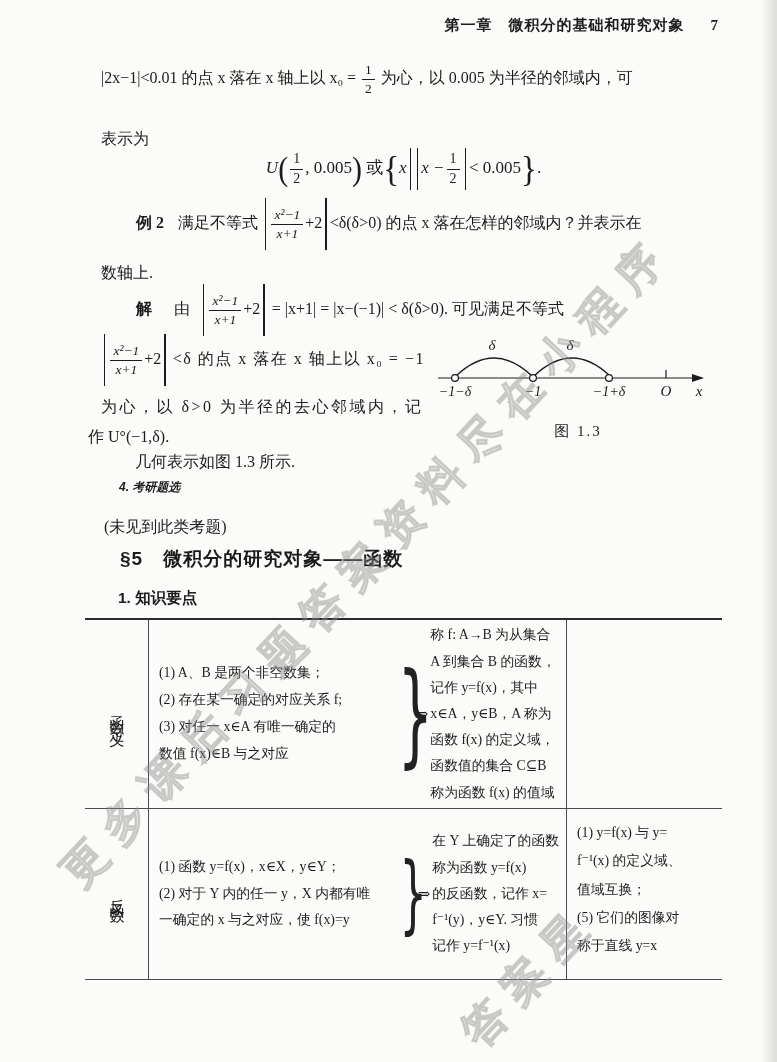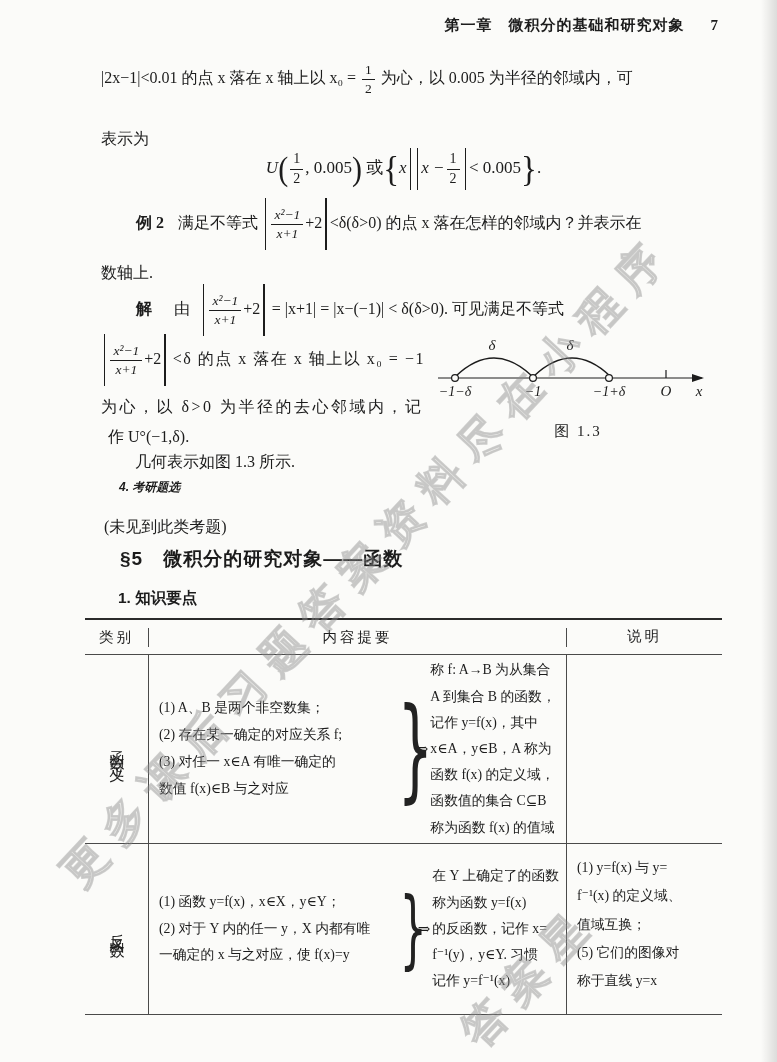--- a/index.html
+++ b/index.html
@@ -91,21 +91,21 @@
     <span style="margin-left:18px;margin-right:6px;">由</span>
     <span class="tb tb54"></span><span class="frac"><span class="num">x²−1</span><span class="den">x+1</span></span><span>+2</span><span class="tb tb54"></span>
     <span>= |x+1| = |x−(−1)| &lt; δ(δ&gt;0). 可见满足不等式</span>
   </div>
 
   <div class="abs body-text nowrap" style="left:85px;top:334px;">
     <span class="tb tb54"></span><span class="frac"><span class="num">x²−1</span><span class="den">x+1</span></span><span>+2</span><span class="tb tb54"></span>
     <span style="letter-spacing:1.5px;">&lt;δ 的点 x 落在 x 轴上以 x₀ = −1</span>
   </div>
   <div class="abs body-text" style="left:85px;top:392px;letter-spacing:2.5px;">为心，以 δ&gt;0 为半径的去心邻域内，记</div>
-  <div class="abs body-text" style="left:92px;top:422px;">作 U°(−1,δ).</div>
+  <div class="abs body-text" style="left:72px;top:422px;">作 U°(−1,δ).</div>
 
   <div class="abs figwrap">
     <svg width="284" height="72" viewBox="0 0 284 72">
       <line x1="2" y1="44" x2="266" y2="44" stroke="#1c1c1c" stroke-width="1"></line>
       <polygon points="268,44 256,40 256,48" fill="#1c1c1c"></polygon>
       <path d="M 20 42 Q 58 6 96 42" fill="none" stroke="#1c1c1c" stroke-width="1.4"></path>
       <path d="M 98 42 Q 136 6 174 42" fill="none" stroke="#1c1c1c" stroke-width="1.4"></path>
       <circle cx="19" cy="44" r="3.4" fill="#fbfbf9" stroke="#1c1c1c" stroke-width="1.2"></circle>
       <circle cx="97" cy="44" r="3.4" fill="#fbfbf9" stroke="#1c1c1c" stroke-width="1.2"></circle>
       <circle cx="173" cy="44" r="3.4" fill="#fbfbf9" stroke="#1c1c1c" stroke-width="1.2"></circle>
@@ -122,31 +122,20 @@
   </div>
 
   <div class="abs body-text" style="left:119px;top:447px;">几何表示如图 1.3 所示.</div>
   <div class="abs heading-sans" style="left:119px;top:479px;font-size:12px;font-style:italic;">4. 考研题选</div>
   <div class="abs body-text" style="left:88px;top:512px;">(未见到此类考题)</div>
 
   <div class="abs heading-sans" style="left:120px;top:546px;font-size:19px;letter-spacing:1px;">§5　微积分的研究对象——函数</div>
   <div class="abs heading-sans" style="left:118px;top:588px;font-size:15.5px;">1. 知识要点</div>
 
   <div class="abs tbl">
-    <div class="trow th">
-      <div class="c1">
-          <span class="th-label">类别</span>
-        </div>
-      <div class="c2">
-          <span class="th-label">内容提要</span>
-        </div>
-      <div class="c3">
-          <span class="th-label">说明</span>
-        </div>
-    </div>
 
     <div class="trow r1h">
       <div class="c1">
           <span class="cat">函数定义</span>
         </div>
       <div class="c2">
         <div class="conds ml" style="width:244px;">(1) A、B 是两个非空数集；
 (2) 存在某一确定的对应关系 f;
 (3) 对任一 x∈A 有唯一确定的
 数值 f(x)∈B 与之对应</div>

